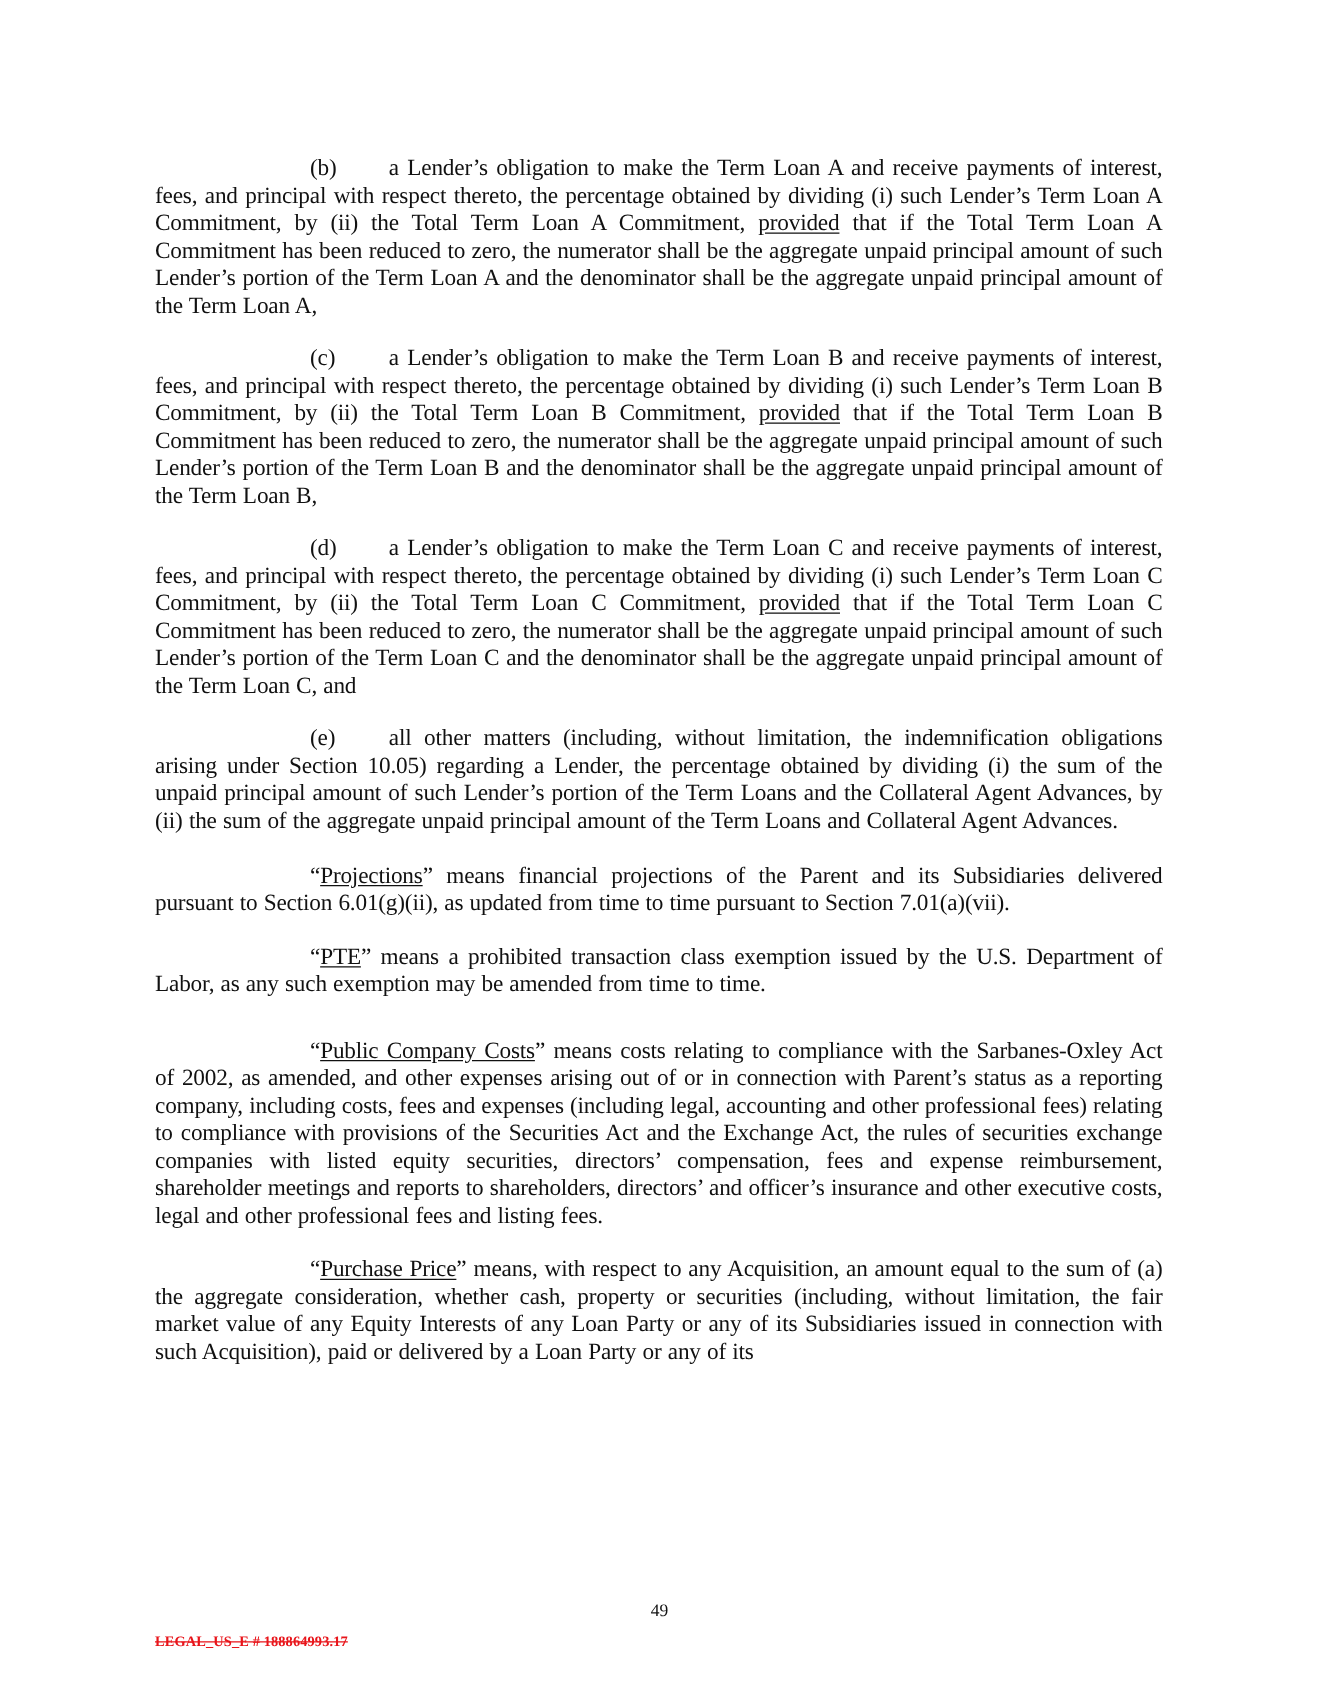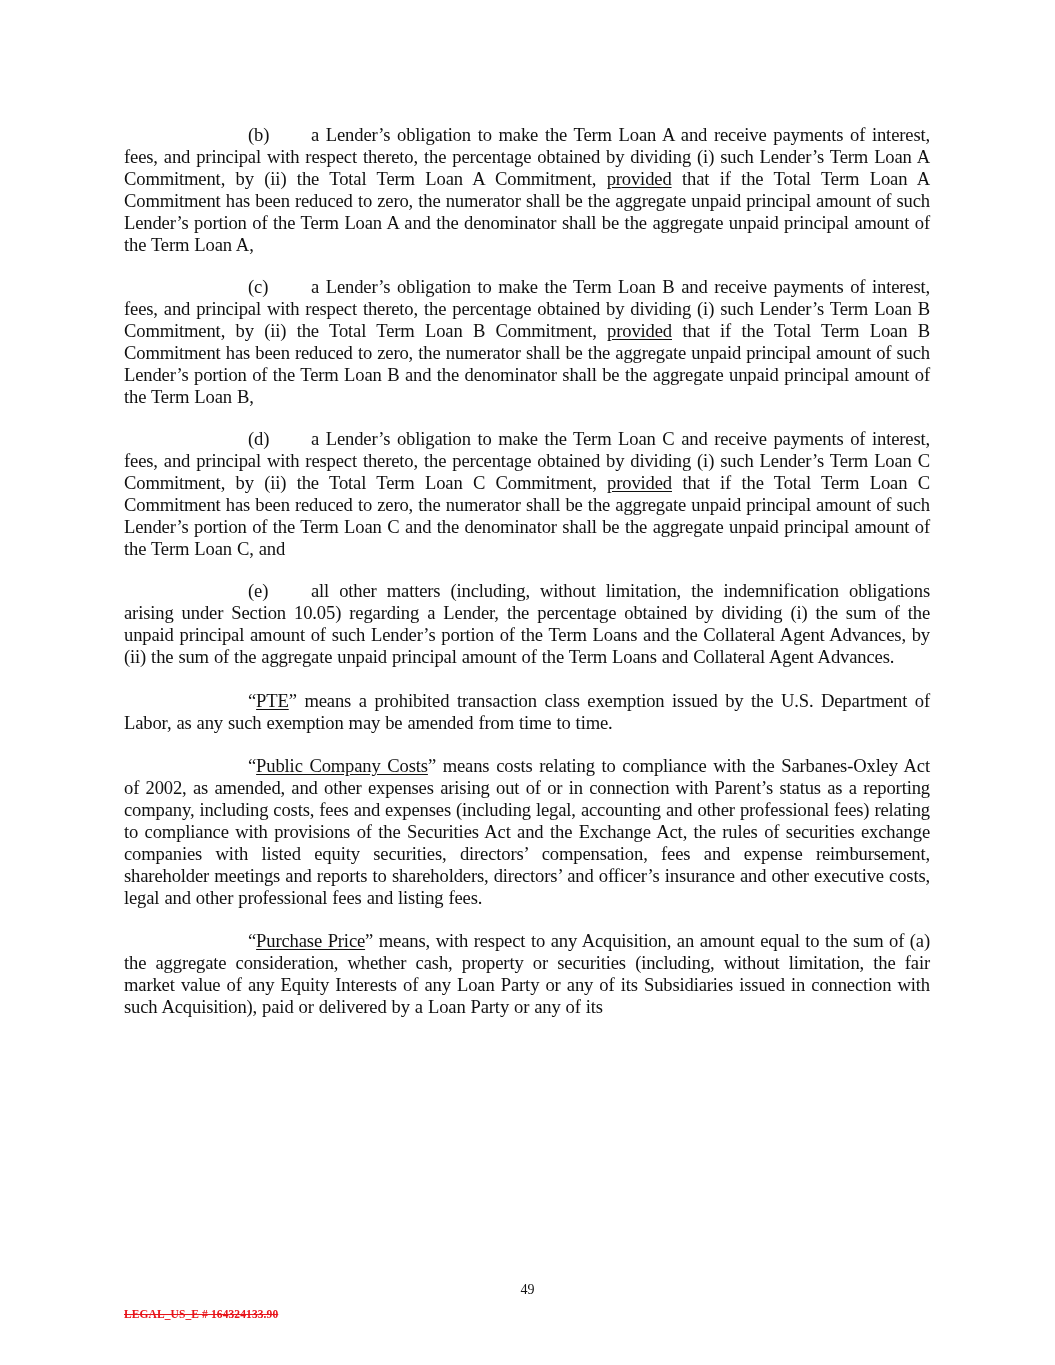--- a/index.html
+++ b/index.html
@@ -66,23 +66,24 @@
 <div class="page">
 
   <p class="para"><span class="indent"></span><span class="label">(b)</span><span>a Lender’s obligation to make the Term Loan A and receive payments of interest, fees, and principal with respect thereto, the percentage obtained by dividing (i) such Lender’s Term Loan A Commitment, by (ii) the Total Term Loan A Commitment, </span><span class="u">provided</span><span> that if the Total Term Loan A Commitment has been reduced to zero, the numerator shall be the aggregate unpaid principal amount of such Lender’s portion of the Term Loan A and the denominator shall be the aggregate unpaid principal amount of the Term Loan A,</span></p>
 
   <p class="para"><span class="indent"></span><span class="label">(c)</span><span>a Lender’s obligation to make the Term Loan B and receive payments of interest, fees, and principal with respect thereto, the percentage obtained by dividing (i) such Lender’s Term Loan B Commitment, by (ii) the Total Term Loan B Commitment, </span><span class="u">provided</span><span> that if the Total Term Loan B Commitment has been reduced to zero, the numerator shall be the aggregate unpaid principal amount of such Lender’s portion of the Term Loan B and the denominator shall be the aggregate unpaid principal amount of the Term Loan B,</span></p>
 
   <p class="para"><span class="indent"></span><span class="label">(d)</span><span>a Lender’s obligation to make the Term Loan C and receive payments of interest, fees, and principal with respect thereto, the percentage obtained by dividing (i) such Lender’s Term Loan C Commitment, by (ii) the Total Term Loan C Commitment, </span><span class="u">provided</span><span> that if the Total Term Loan C Commitment has been reduced to zero, the numerator shall be the aggregate unpaid principal amount of such Lender’s portion of the Term Loan C and the denominator shall be the aggregate unpaid principal amount of the Term Loan C, and</span></p>
 
   <p class="para" style="margin-bottom:22px;"><span class="indent"></span><span class="label">(e)</span><span>all other matters (including, without limitation, the indemnification obligations arising under Section 10.05) regarding a Lender, the percentage obtained by dividing (i) the sum of the unpaid principal amount of such Lender’s portion of the Term Loans and the Collateral Agent Advances, by (ii) the sum of the aggregate unpaid principal amount of the Term Loans and Collateral Agent Advances.</span></p>
 
+  <p class="para" style="margin-bottom:21px;"><span class="indent"></span><span>“</span><span class="u">Projections</span><span>”</span><span> means financial projections of the Parent and its Subsidiaries delivered pursuant to Section 6.01(g)(ii), as updated from time to time pursuant to Section 7.01(a)(vii).</span></p>
 
-  <p class="para" style="margin-bottom:21px;"><span class="indent"></span><span>“</span><span class="u">PTE</span><span>”</span><span> means a prohibited transaction class exemption issued by the U.S. Department of Labor, as any such exemption may be amended from time to time.</span></p>
+  <p class="para" style="margin-bottom:31px;"><span class="indent"></span><span>“</span><span class="u">PTE</span><span>”</span><span> means a prohibited transaction class exemption issued by the U.S. Department of Labor, as any such exemption may be amended from time to time.</span></p>
 
   <p class="para" style="margin-bottom:21px;"><span class="indent"></span><span>“</span><span class="u">Public Company Costs</span><span>”</span><span> means costs relating to compliance with the Sarbanes-Oxley Act of 2002, as amended, and other expenses arising out of or in connection with Parent’s status as a reporting company, including costs, fees and expenses (including legal, accounting and other professional fees) relating to compliance with provisions of the Securities Act and the Exchange Act, the rules of securities exchange companies with listed equity securities, directors’ compensation, fees and expense reimbursement, shareholder meetings and reports to shareholders, directors’ and officer’s insurance and other executive costs, legal and other professional fees and listing fees.</span></p>
 
   <p class="para"><span class="indent"></span><span>“</span><span class="u">Purchase Price</span><span>”</span><span> means, with respect to any Acquisition, an amount equal to the sum of (a) the aggregate consideration, whether cash, property or securities (including, without limitation, the fair market value of any Equity Interests of any Loan Party or any of its Subsidiaries issued in connection with such Acquisition), paid or delivered by a Loan Party or any of its</span></p>
 
 </div>
 
 <div class="page-number">49</div>
-<div class="doc-id" style="color: rgb(232, 20, 26);">LEGAL_US_E # 164324133.90</div>
+<div class="doc-id" style="color: rgb(232, 20, 26);">LEGAL_US_E # 188864993.17</div>
 
 </body></html>

